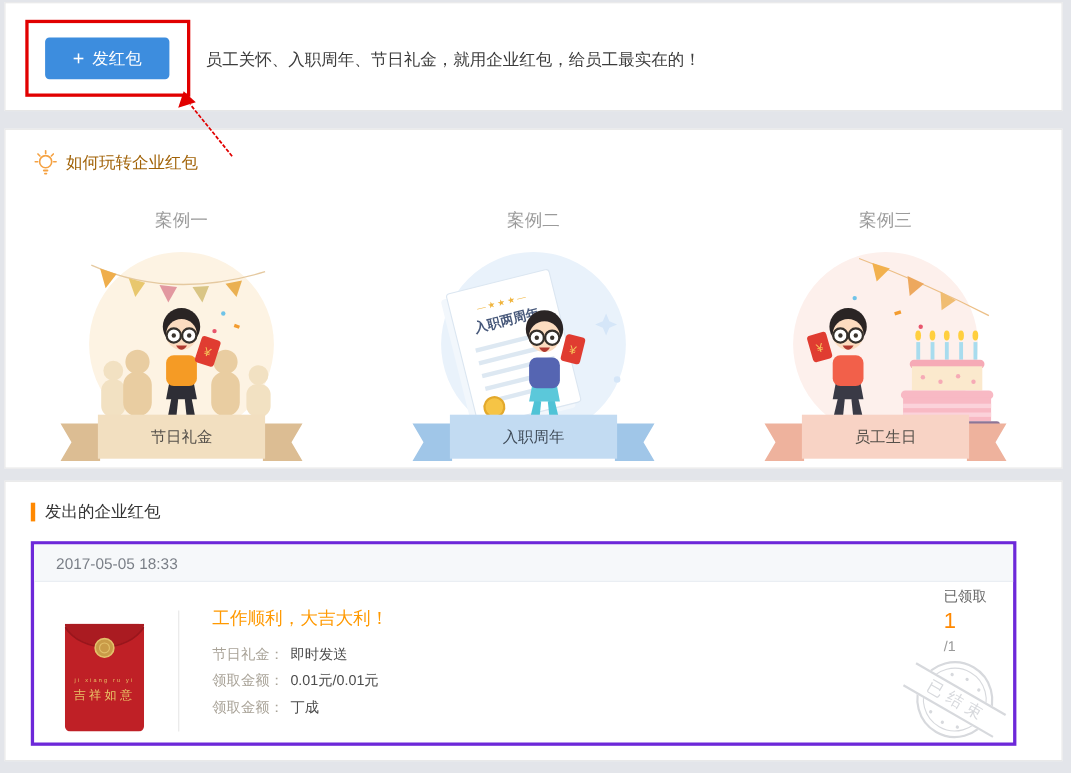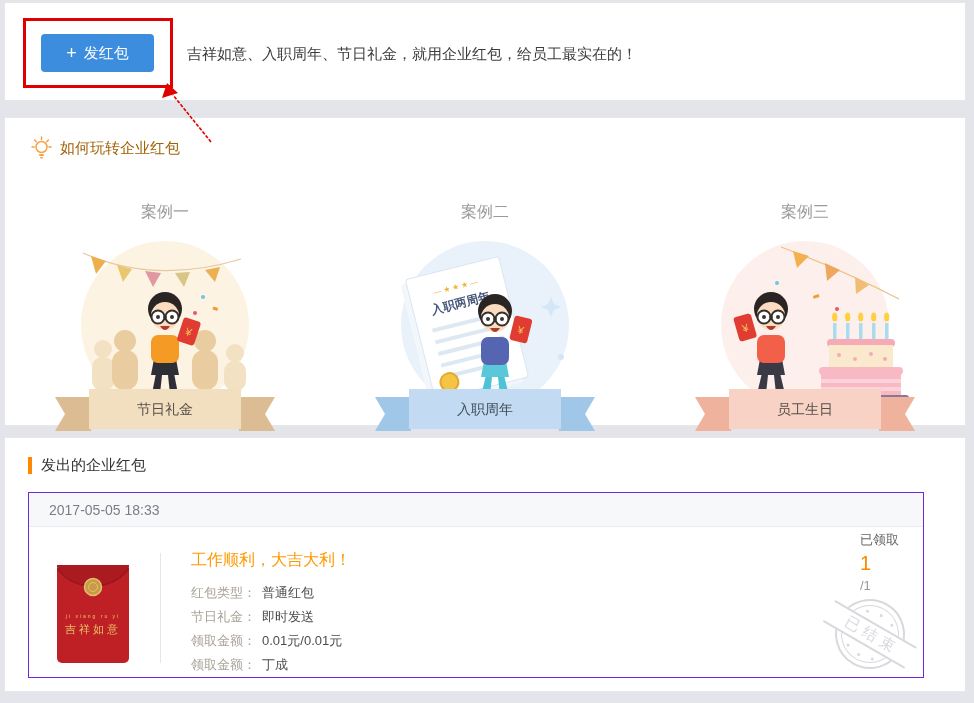--- a/index.html
+++ b/index.html
@@ -38,37 +38,37 @@
   }
   .annot-arrow { position:absolute; left:158px; top:80px; z-index:30; }
 
   
   .guide-title-row {
     position:absolute; left:26px; top:18px;
     display:flex; align-items:center; gap:8px;
   }
   .guide-title { font-size:15px; color:#a16207; }
   .cases {
-    position:absolute; left:0; top:72px; width:100%;
+    position:absolute; left:0; top:60px; width:100%;
     display:flex; justify-content:space-around;
   }
   .case-col { width:320px; display:flex; flex-direction:column; align-items:center; }
   .case-title { font-size:16px; color:#9b9b9b; margin-top:12px; }
   .case-illus { margin-top:14px; }
 
   
   .sent-header {
     position:absolute; left:23px; top:18px;
     display:flex; align-items:center; gap:9px;
   }
   .sent-bar { width:4px; height:17px; background:var(--accent-orange); }
   .sent-title { font-size:15px; color:#333; }
   .record-card {
     position:absolute; left:23px; top:54px; width:896px; height:186px;
-    border:1px solid #6d28d9; background:#fff;
+    border:3px solid #6d28d9; background:#fff;
   }
   .card-header {
     height:34px; background:#f6f8fa; border-bottom:1px solid #e9edf2;
     display:flex; align-items:center; padding-left:20px;
     font-size:14px; color:#7a7f87;
   }
   .card-body { position:relative; height:150px; }
   .envelope { position:absolute; left:28px; top:38px; }
   .v-divider {
     position:absolute; left:131px; top:26px; height:110px; width:1px; background:#e6e6e6;
@@ -108,21 +108,21 @@
 </style>
 </head>
 <body>
 
 <section class="panel panel-top">
   <div class="red-highlight-box"></div>
   <button class="btn-primary">
     <span class="plus">+</span>
     <span>发红包</span>
   </button>
-  <div class="promo">吉祥如意、入职周年、节日礼金，就用企业红包，给员工最实在的！</div>
+  <div class="promo">员工关怀、入职周年、节日礼金，就用企业红包，给员工最实在的！</div>
 </section>
 
 <svg class="annot-arrow" width="64" height="68">
   <line x1="53" y1="62" x2="15" y2="15" stroke="#e10000" stroke-width="1.6" stroke-dasharray="3.5,1.5"></line>
   <polygon points="9,3 4,18 20,13" fill="#e10000"></polygon>
 </svg>
 
 <section class="panel panel-guide">
   <div class="guide-title-row">
     <svg width="21" height="24">
@@ -353,24 +353,20 @@
         <circle cx="36" cy="22" r="4.5" fill="none" stroke="#e3c06a" stroke-width="1"></circle>
         <text x="36" y="53" font-size="5" text-anchor="middle" letter-spacing="2" fill="#e9c367">ji xiang ru yi</text>
         <text x="36" y="68" font-size="11" text-anchor="middle" letter-spacing="3" fill="#e9c367">吉祥如意</text>
       </svg>
 
       <div class="v-divider"></div>
 
       <div class="rp-details">
         <div class="rp-title">工作顺利，大吉大利！</div>
         <div class="rp-row">
-          <span class="rp-label">红包类型：</span>
-          <span class="rp-value">普通红包</span>
-        </div>
-        <div class="rp-row">
           <span class="rp-label">节日礼金：</span>
           <span class="rp-value">即时发送</span>
         </div>
         <div class="rp-row">
           <span class="rp-label">领取金额：</span>
           <span class="rp-value">0.01元/0.01元</span>
         </div>
         <div class="rp-row">
           <span class="rp-label">领取金额：</span>
           <span class="rp-value">丁成</span>

